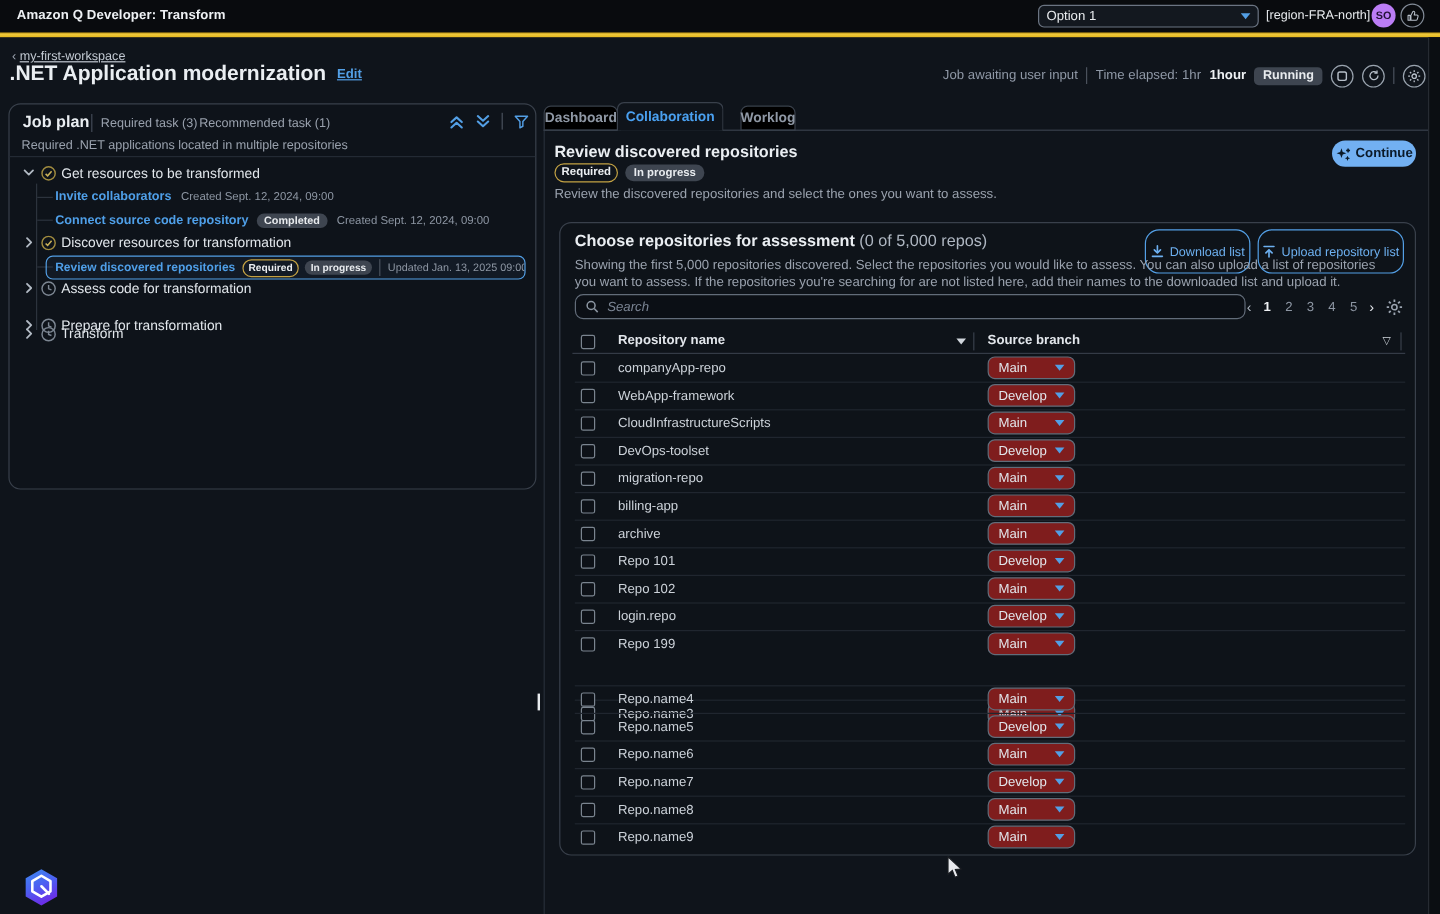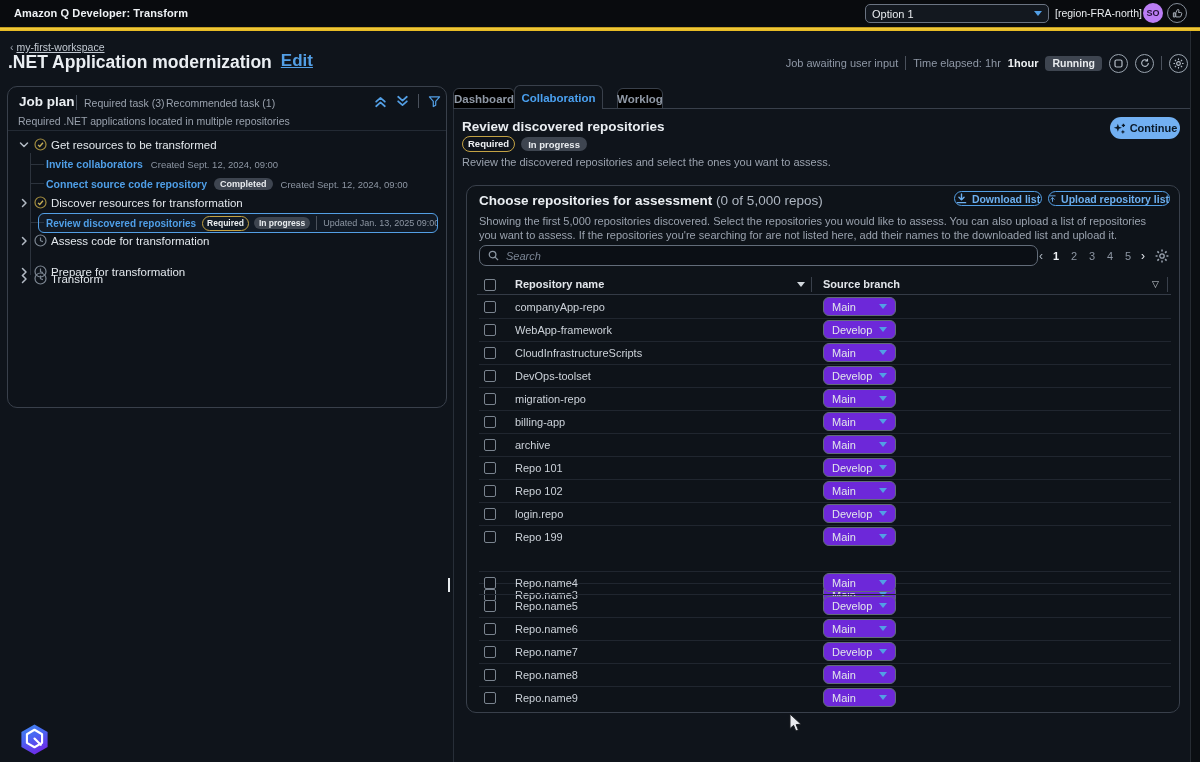--- a/index.html
+++ b/index.html
@@ -12,21 +12,21 @@
 #yellow{left:0;top:27px;width:1200px;height:4px;background:linear-gradient(180deg,#a8820d,#f0ca3c 35%,#e5b81f)}
 #option-select{left:865px;top:4px;width:184px;height:19px;background:#13181f;border:1px solid #6b7482;border-radius:5px;display:flex;align-items:center;padding:0 6px;font-size:11px;color:#e8ebee}
 .caret-dn{width:0;height:0;border-left:4.5px solid transparent;border-right:4.5px solid transparent;border-top:5.5px solid #539fe5;margin-left:auto}
 #region-label{left:1055px;top:7px;font-size:10.5px;color:#e8ebee}
 #avatar{left:1143px;top:3px;width:20px;height:20px;border-radius:50%;background:#bb7df5;color:#241238;font-size:9px;font-weight:700;display:flex;align-items:center;justify-content:center}
 #thumb-btn{left:1167px;top:3px;width:20px;height:20px;border-radius:50%;border:1px solid #848d99;display:flex;align-items:center;justify-content:center}
 
 #breadcrumb{left:10px;top:41px;font-size:10.5px;color:#9aa2ae}
 #breadcrumb a{color:#c2c9d2;text-decoration:underline}
 #page-title{left:8px;top:51px;font-size:17.5px;font-weight:600;color:#eaeef2}
-#edit-link{font-size:17px;font-weight:700;color:#539fe5;text-decoration:underline;margin-left:9px;vertical-align:2px}
+#edit-link{font-size:11px;font-weight:700;color:#539fe5;text-decoration:underline;margin-left:9px;vertical-align:2px}
 #job-status{top:54px;right:12px;height:18px;display:flex;align-items:center;gap:7px;font-size:11px;color:#8f98a6}
 .vdiv{width:1px;height:14px;background:#4a515c}
 #elapsed-value{color:#eef1f4;font-weight:700}
 .badge-grey{background:#3e4550;color:#e8ebee;font-size:10.5px;font-weight:700;padding:1.5px 7px;border-radius:4px}
 .circ-btn{width:19px;height:19px;border-radius:50%;border:1px solid #99a3ae;display:flex;align-items:center;justify-content:center}
 
 #job-plan{left:7px;top:86px;width:440px;height:322px;border:1px solid #39404b;border-radius:10px;background:#0e131a}
 #jp-title{left:11px;top:7px;font-size:13.5px;font-weight:700;color:#eaeef2}
 #jp-div1{left:68px;top:8px;width:1px;height:15px;background:#424a56}
 #jp-req{left:76px;top:10px;font-size:10.5px;color:#99a1ad}
@@ -62,21 +62,21 @@
 #section-title{left:462px;top:119px;font-size:13.5px;font-weight:700;color:#eaeef2}
 #section-badges{left:462px;top:136px;display:flex;gap:6px;align-items:center}
 #section-badges .badge-req{font-size:9.5px;line-height:14px}
 #section-badges .badge-pill{font-size:9.5px;padding:1.5px 7px}
 #section-desc{left:462px;top:156px;font-size:11px;color:#9aa2ae}
 #continue-btn{left:1110px;top:117px;width:70px;height:22px;background:#72b0f2;border-radius:12px;display:flex;align-items:center;justify-content:center;gap:4px;font-size:11px;font-weight:700;color:#0a1928;white-space:nowrap}
 
 #repo-panel{left:466px;top:185px;width:714px;height:528px;border:1px solid #39404b;border-radius:10px;background:#0e1319}
 #rp-title{left:12px;top:7px;font-size:13.5px;font-weight:700;color:#eaeef2}
 #rp-title .suffix{font-weight:400;color:#aeb6c1}
-.blue-btn{position:absolute;height:15px;border:1.5px solid #539fe5;border-radius:12px;display:flex;align-items:center;justify-content:center;gap:5px;font-size:10.5px;font-weight:700;color:#6db0f0;background:transparent;white-space:nowrap}
+.blue-btn{position:absolute;height:37px;border:1.5px solid #539fe5;border-radius:12px;display:flex;align-items:center;justify-content:center;gap:5px;font-size:10.5px;font-weight:400;color:#6db0f0;background:transparent;white-space:nowrap}
 #download-btn{left:487px;top:5px;width:88px}
 #upload-btn{left:581px;top:5px;width:122px}
 #rp-desc{left:12px;top:28px;width:684px;font-size:11px;line-height:14px;color:#9aa2ae}
 #search-box{left:12px;top:59px;width:559px;height:21px;border:1px solid #626c79;border-radius:7px;background:#0b0f15;display:flex;align-items:center;padding:0 8px;gap:7px}
 #search-input{flex:1;background:transparent;border:none;outline:none;font-style:italic;font-size:11px;color:#c6ccd4;font-family:"Liberation Sans",sans-serif}
 #search-input::placeholder{color:#7b8594}
 #pagination{left:572px;top:59px;height:21px;display:flex;align-items:center;gap:8px;font-size:11px;color:#8d96a3}
 #pagination .cur{color:#eef1f4;font-weight:700}
 #pagination .pg{width:10px;text-align:center}
 .chev-btn{font-size:12px;color:#aeb6c0}
@@ -88,21 +88,21 @@
 #th-branch{position:absolute;left:356px;top:3px;font-size:11px;font-weight:700;color:#e2e6eb}
 #th-name-caret{position:absolute;left:330px;top:7px;width:0;height:0;border-left:4.5px solid transparent;border-right:4.5px solid transparent;border-top:5.5px solid #d0d6dc}
 #th-div1{position:absolute;left:344px;top:2px;width:1px;height:15px;background:#39404b}
 #th-div2{position:absolute;left:700px;top:2px;width:1px;height:15px;background:#39404b}
 #th-branch-caret{position:absolute;left:685px;top:4px;font-size:9px;color:#d0d6dc}
 #thead-line{left:10px;top:108px;width:694px;height:1px;background:#343b46}
 .trow{position:absolute;left:0;width:712px;height:23px}
 .trow .sep{position:absolute;left:12px;top:0;width:692px;height:1px;background:#20262f}
 .trow .cb{top:6px}
 .trow .rname{position:absolute;left:48px;top:6px;font-size:11px;color:#ccd2d9}
-.bselect{position:absolute;left:356px;top:2px;width:73px;height:19px;border:1px solid #626c79;border-radius:6px;background:#6d28d9;display:flex;align-items:center;padding:0 8px;font-size:11px;color:#e2e6eb}
+.bselect{position:absolute;left:356px;top:2px;width:73px;height:19px;border:1px solid #626c79;border-radius:6px;background:#7f1d1d;display:flex;align-items:center;padding:0 8px;font-size:11px;color:#e2e6eb}
 .bselect .caret-dn{border-left:4px solid transparent;border-right:4px solid transparent;border-top:5px solid #539fe5}
 
 #scroll-strip{left:1190px;top:31px;width:10px;height:731px;background:#0b0e12;border-left:1px solid #262b32}
 
 #q-logo{left:18px;top:723px;width:33px;height:33px}
 
 #text-caret{left:448px;top:578px;width:2px;height:14px;background:#e8ecef}
 #mouse-cursor{left:789px;top:713px}
 </style>
 </head>

